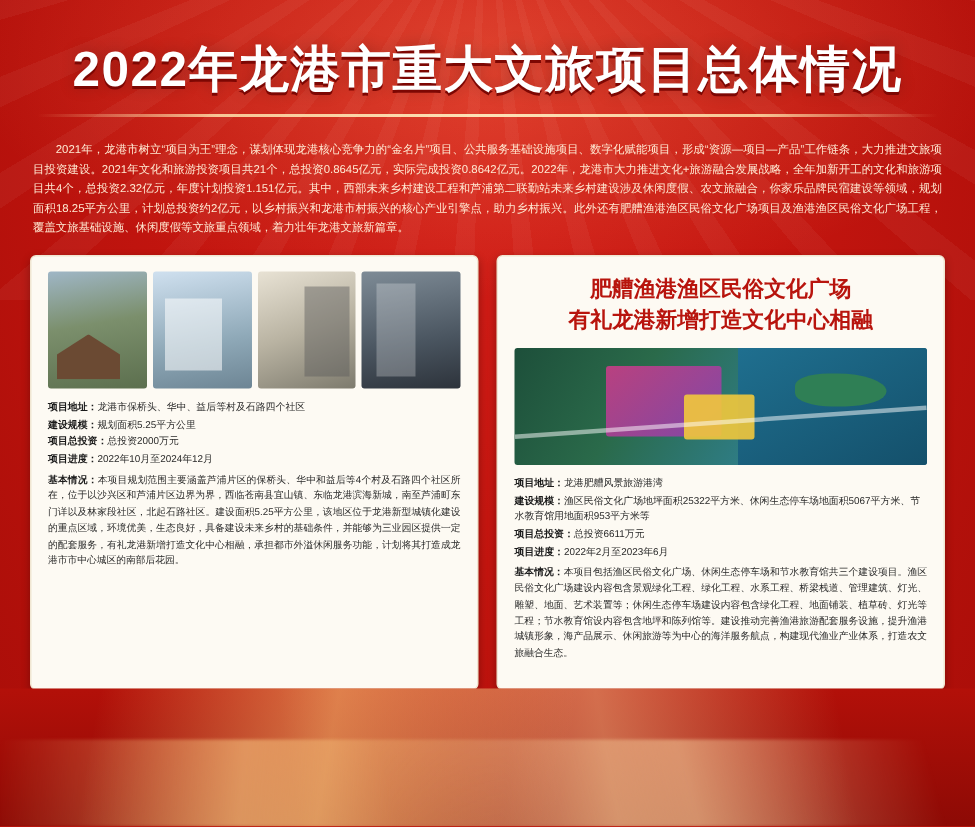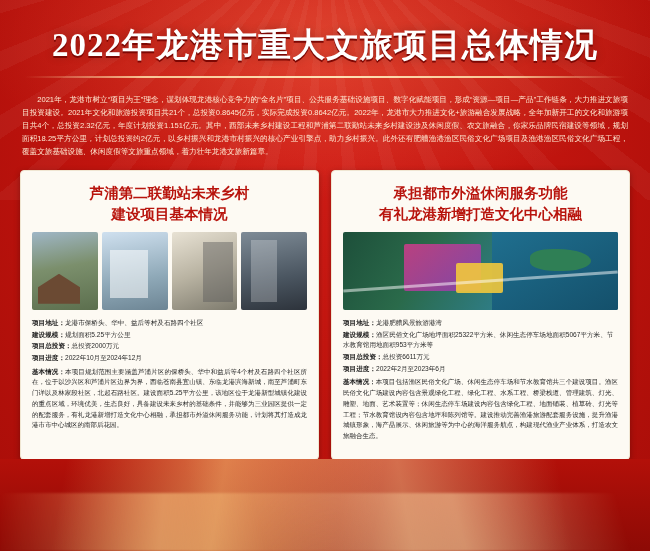--- a/index.html
+++ b/index.html
@@ -41,21 +41,21 @@
     content:"";position:absolute;left:0;bottom:0;width:650px;height:58px;
     background:
       linear-gradient(95deg, rgba(255,215,140,0.0) 0%, rgba(255,215,140,0.5) 25%, rgba(255,180,90,0.0) 52%),
       linear-gradient(75deg, rgba(255,240,200,0.0) 40%, rgba(255,230,175,0.45) 70%, rgba(255,200,120,0.0) 95%);
     filter:blur(1px);
   }
 
   
   .title-wrap{position:relative;padding:26px 0 6px;text-align:center;}
   .main-title{
-    font-family:Liberation Serif, serif;
+    font-family:Liberation Sans, sans-serif;
     font-weight:bold;font-size:33px;letter-spacing:1px;color:#fff;
     text-shadow:0 2px 0 #7d0703, 0 0 10px rgba(0,0,0,0.25);
     margin:0;line-height:1.2;
   }
   .title-rule{
     width:600px;height:2px;margin:10px auto 0;
     background:linear-gradient(90deg, rgba(255,220,160,0) 0%, rgba(255,225,170,0.85) 20%, rgba(255,235,190,0.95) 50%, rgba(255,225,170,0.85) 80%, rgba(255,220,160,0) 100%);
   }
 
   
@@ -123,24 +123,20 @@
   <div class="title-wrap">
     <h1 class="main-title">2022年龙港市重大文旅项目总体情况</h1>
     <div class="title-rule"></div>
   </div>
 
   <p class="intro">2021年，龙港市树立“项目为王”理念，谋划体现龙港核心竞争力的“金名片”项目、公共服务基础设施项目、数字化赋能项目，形成“资源—项目—产品”工作链条，大力推进文旅项目投资建设。2021年文化和旅游投资项目共21个，总投资0.8645亿元，实际完成投资0.8642亿元。2022年，龙港市大力推进文化+旅游融合发展战略，全年加新开工的文化和旅游项目共4个，总投资2.32亿元，年度计划投资1.151亿元。其中，西部未来乡村建设工程和芦浦第二联勤站未来乡村建设涉及休闲度假、农文旅融合，你家乐品牌民宿建设等领域，规划面积18.25平方公里，计划总投资约2亿元，以乡村振兴和龙港市村振兴的核心产业引擎点，助力乡村振兴。此外还有肥艚渔港渔区民俗文化广场项目及渔港渔区民俗文化广场工程，覆盖文旅基础设施、休闲度假等文旅重点领域，着力壮年龙港文旅新篇章。</p>
 
   <div class="panels">
 
     <div class="panel">
-      <div class="panel-title">
-        <div>芦浦第二联勤站未来乡村</div>
-        <div>建设项目基本情况</div>
-      </div>
 
       <div class="photo-row">
         <div class="photo ph1"></div>
         <div class="photo ph2"></div>
         <div class="photo ph3"></div>
         <div class="photo ph4"></div>
       </div>
 
       <div class="kv">
         <p class="line"><b>项目地址：</b><span>龙港市保桥头、华中、益后等村及石路四个社区</span></p>
@@ -149,21 +145,21 @@
         <p class="line"><b>项目进度：</b><span>2022年10月至2024年12月</span></p>
       </div>
 
       <p class="body-text">
         <span class="lead">基本情况：</span><span>本项目规划范围主要涵盖芦浦片区的保桥头、华中和益后等4个村及石路四个社区所在，位于以沙兴区和芦浦片区边界为界，西临苍南县宜山镇、东临龙港滨海新城，南至芦浦町东门详以及林家段社区，北起石路社区。建设面积5.25平方公里，该地区位于龙港新型城镇化建设的重点区域，环境优美，生态良好，具备建设未来乡村的基础条件，并能够为三业园区提供一定的配套服务，有礼龙港新增打造文化中心相融，承担都市外溢休闲服务功能，计划将其打造成龙港市市中心城区的南部后花园。</span>
       </p>
     </div>
 
     <div class="panel">
       <div class="panel-title">
-        <div>承担都市外溢休闲服务功能</div>
+        <div>肥艚渔港渔区民俗文化广场</div>
         <div>有礼龙港新增打造文化中心相融</div>
       </div>
 
       <div class="map">
         <div class="water"></div>
         <div class="plot"></div>
         <div class="plot2"></div>
         <div class="isl"></div>
         <div class="road"></div>
       </div>

